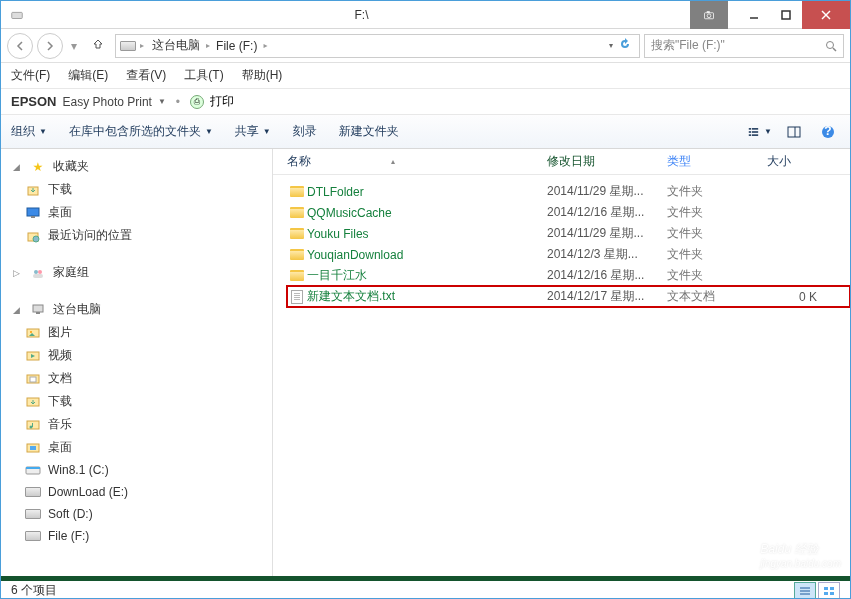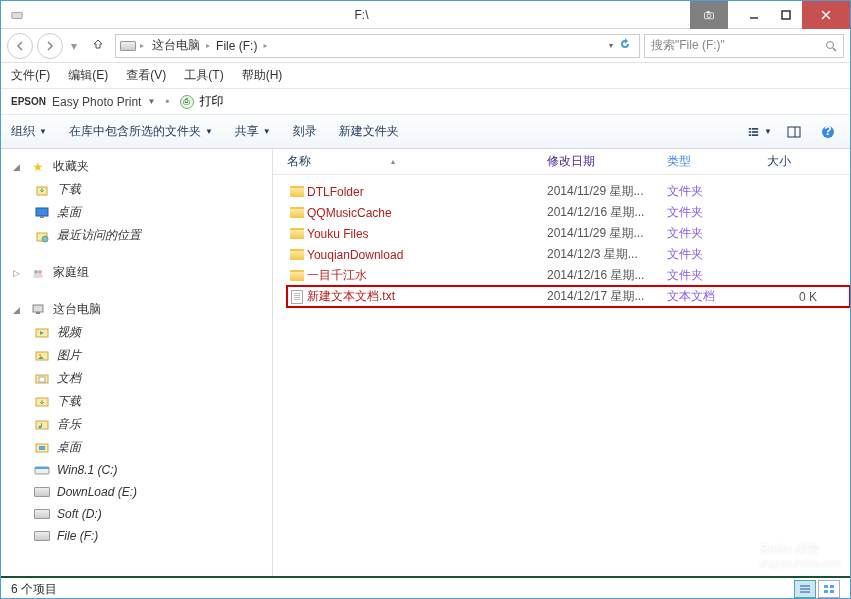--- a/index.html
+++ b/index.html
@@ -28,21 +28,21 @@
 .address-controls { display: flex; gap: 2px; align-items: center; }
 .search-box { width: 200px; height: 24px; border: 1px solid #ccc; display: flex; align-items: center; padding: 0 6px; color: #888; }
 .search-box span { flex: 1; }
 
 
 .menubar { height: 26px; display: flex; align-items: center; padding: 0 10px; gap: 18px; border-bottom: 1px solid #e8e8e8; }
 .menu-item { color: #333; }
 
 
 .epsonbar { height: 26px; display: flex; align-items: center; padding: 0 10px; gap: 6px; border-bottom: 1px solid #e8e8e8; }
-.epson-brand { font-weight: bold; color: #333; font-size: 10px; }
+.epson-brand { font-weight: bold; color: #333; font-size: 13px; }
 .epson-text { color: #444; }
 .epson-sep { color: #999; margin: 0 4px; }
 .epson-print-icon { width: 14px; height: 14px; border-radius: 50%; border: 1px solid #7a7; background: #dfd; display: inline-flex; align-items: center; justify-content: center; font-size: 8px; }
 
 
 .toolbar { height: 34px; background: linear-gradient(#fdfdfe, #f1f5fa); display: flex; align-items: center; padding: 0 10px; gap: 22px; border-bottom: 1px solid #d8d8d8; }
 .toolbar-item { color: #1e395b; display: flex; align-items: center; gap: 4px; }
 .toolbar-item .chev { font-size: 8px; color: #1e395b; }
 .toolbar-right { margin-left: auto; display: flex; gap: 10px; align-items: center; }
 .toolbar-icon-btn { width: 24px; height: 22px; display: flex; align-items: center; justify-content: center; color: #1e395b; }
@@ -50,46 +50,46 @@
 
 .content { display: flex; height: calc(599px - 28px - 34px - 26px - 26px - 34px - 24px); }
 
 
 .tree { width: 272px; border-right: 1px solid #e0e0e0; padding: 6px 0; overflow: hidden; }
 .tree-group { margin-bottom: 14px; }
 .tree-node { display: flex; align-items: center; padding: 3px 0 3px 16px; gap: 6px; color: #333; }
 .tree-node.root { padding-left: 12px; }
 .tree-chev { width: 10px; font-size: 9px; color: #888; }
 .tree-icon { width: 18px; height: 16px; display: inline-flex; align-items: center; justify-content: center; }
-.tree-child { padding-left: 32px; font-style: italic; }
+.tree-child { padding-left: 23px; }
 .star-icon { color: #f5c518; }
 .drive-icon { background: linear-gradient(#eee, #ccc); border: 1px solid #999; width: 16px; height: 10px; border-radius: 1px; }
 
 
 .filelist { flex: 1; display: flex; flex-direction: column; }
 .column-headers { height: 26px; display: flex; align-items: center; border-bottom: 1px solid #e8e8e8; padding-left: 14px; }
 .col-name { width: 260px; color: #1e395b; display: flex; align-items: center; gap: 40px; }
 .col-name .sort { font-size: 8px; color: #888; margin-left: 40px; }
-.col-date { width: 120px; color: #4c1d95; }
+.col-date { width: 120px; color: #14532d; }
 .col-type { width: 100px; color: #3b82f6; }
 .col-size { color: #1e395b; }
 .rows { padding: 6px 0 0 14px; }
 .file-row { display: flex; align-items: center; height: 21px; }
 .file-row.highlighted { outline: 2px solid #c00; outline-offset: -1px; }
 .file-icon { width: 20px; display: inline-flex; align-items: center; justify-content: center; }
-.file-name { width: 240px; color: #b91c1c; }
+.file-name { width: 240px; color: #15803d; }
 .file-date { width: 120px; color: #555; }
-.file-type { width: 100px; color: #8b5cf6; }
+.file-type { width: 100px; color: #737373; }
 .file-size { color: #555; text-align: right; width: 50px; }
 .folder-ico { width: 14px; height: 11px; background: linear-gradient(#ffe9a8, #f4c646); border-radius: 1px; border-top: 2px solid #f4c646; }
 .txt-ico { width: 12px; height: 14px; background: #fff; border: 1px solid #aaa; position: relative; }
 .txt-ico:before { content: ""; position: absolute; top: 2px; left: 2px; right: 2px; height: 1px; background: #bbb; box-shadow: 0 2px 0 #bbb, 0 4px 0 #bbb, 0 6px 0 #bbb; }
 
 
-.statusbar { height: 24px; border-top: 2px solid #14532d; display: flex; align-items: center; padding: 0 10px; color: #333; }
+.statusbar { height: 24px; border-top: 5px solid #14532d; display: flex; align-items: center; padding: 0 10px; color: #333; }
 .statusbar-right { margin-left: auto; display: flex; gap: 2px; }
 .view-btn { width: 22px; height: 18px; border: 1px solid #aac; display: flex; align-items: center; justify-content: center; }
 .view-btn.active { background: #cde5f9; border-color: #5a9; }
 
 
 .watermark { position: absolute; right: 10px; bottom: 30px; opacity: 0.3; color: #fff; font-size: 18px; font-style: italic; pointer-events: none; text-shadow: 0 0 2px #888; }
 .watermark small { font-size: 10px; display: block; }
 
 
 .i-svg { width: 14px; height: 14px; }
@@ -300,34 +300,34 @@
               <rect x="2" y="2" width="10" height="7" fill="#ddd" stroke="#888"></rect>
               <rect x="5" y="9" width="4" height="2" fill="#888"></rect>
             </svg>
           </span>
         <span>这台电脑</span>
       </div>
       <div class="tree-node tree-child">
           <span class="tree-icon">
             <svg width="14" height="12">
               <rect x="1" y="2" width="12" height="8" fill="#ffe9a8" stroke="#d4a646"></rect>
-              <path d="M5 4 L9 6 L5 8 Z" fill="#5a8"></path>
-            </svg>
-          </span>
-          <span>视频</span>
-        </div>
-      <div class="tree-node tree-child">
-          <span class="tree-icon">
-            <svg width="14" height="12">
-              <rect x="1" y="2" width="12" height="8" fill="#ffe9a8" stroke="#d4a646"></rect>
               <circle cx="5" cy="5" r="1" fill="#f90"></circle>
               <path d="M3 9 L6 6 L9 9" fill="#5a8"></path>
             </svg>
           </span>
           <span>图片</span>
+        </div>
+      <div class="tree-node tree-child">
+          <span class="tree-icon">
+            <svg width="14" height="12">
+              <rect x="1" y="2" width="12" height="8" fill="#ffe9a8" stroke="#d4a646"></rect>
+              <path d="M5 4 L9 6 L5 8 Z" fill="#5a8"></path>
+            </svg>
+          </span>
+          <span>视频</span>
         </div>
       <div class="tree-node tree-child">
           <span class="tree-icon">
             <svg width="14" height="12">
               <rect x="1" y="2" width="12" height="8" fill="#ffe9a8" stroke="#d4a646"></rect>
               <rect x="4" y="4" width="6" height="5" fill="#fff" stroke="#aaa"></rect>
             </svg>
           </span>
           <span>文档</span>
         </div>

